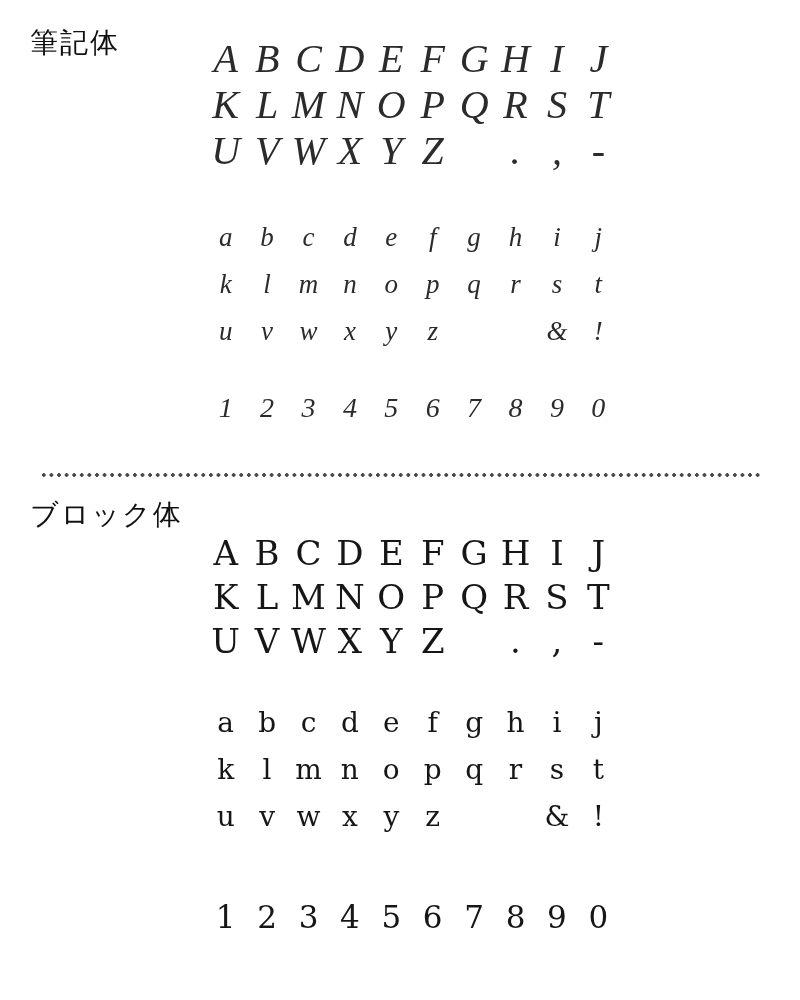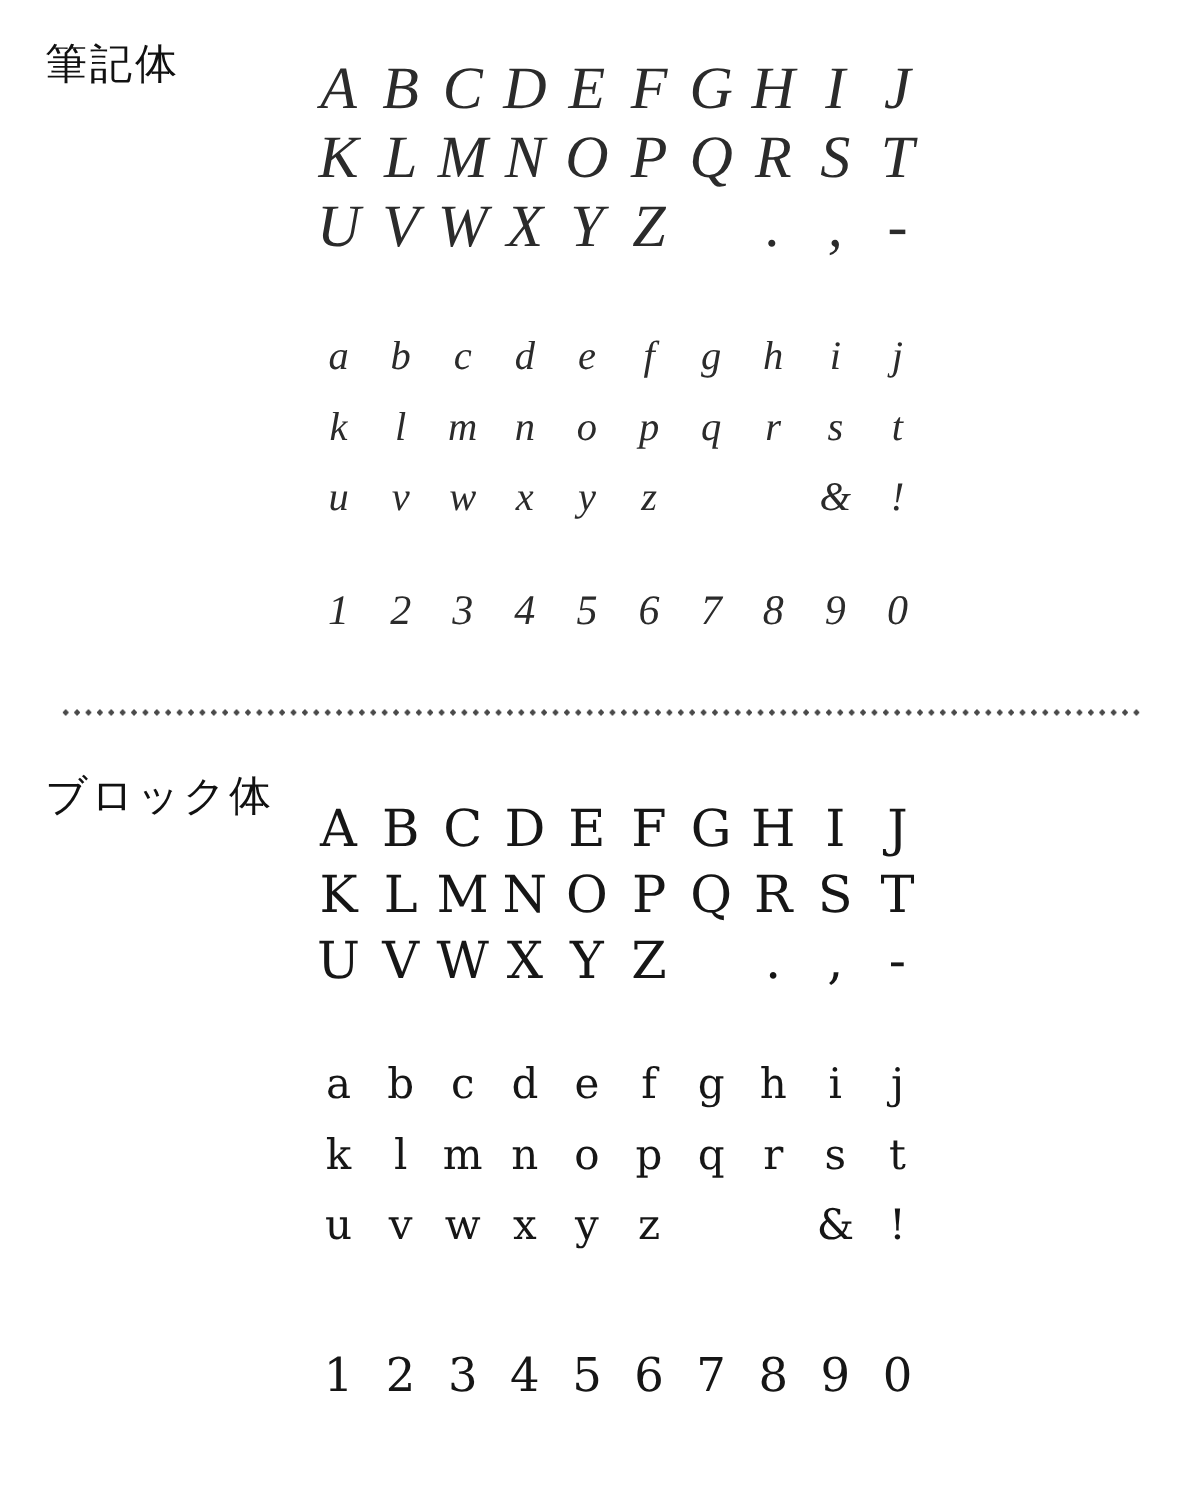--- a/index.html
+++ b/index.html
@@ -10,21 +10,21 @@
     background:var(--page-bg,#ffffff);
     overflow:hidden;
   }
   .section-label{
     position:absolute;left:30px;
     font-family:"Liberation Sans","DejaVu Sans",sans-serif;
     font-size:28px;letter-spacing:2px;
     color:var(--label-ink,#111111);
   }
   #script-label{top:24px;}
-  #block-label{top:512px;}
+  #block-label{top:496px;}
 
   .glyphs{position:absolute;left:205px;width:414px;}
   .char-row{display:grid;grid-template-columns:repeat(10,1fr);align-items:center;}
   .char-cell{text-align:center;white-space:pre;line-height:1;}
 
   .script{
     font-family:"Liberation Serif","DejaVu Serif",serif;
     font-style:italic;
     color:var(--script-ink,#2b2b2b);
   }

